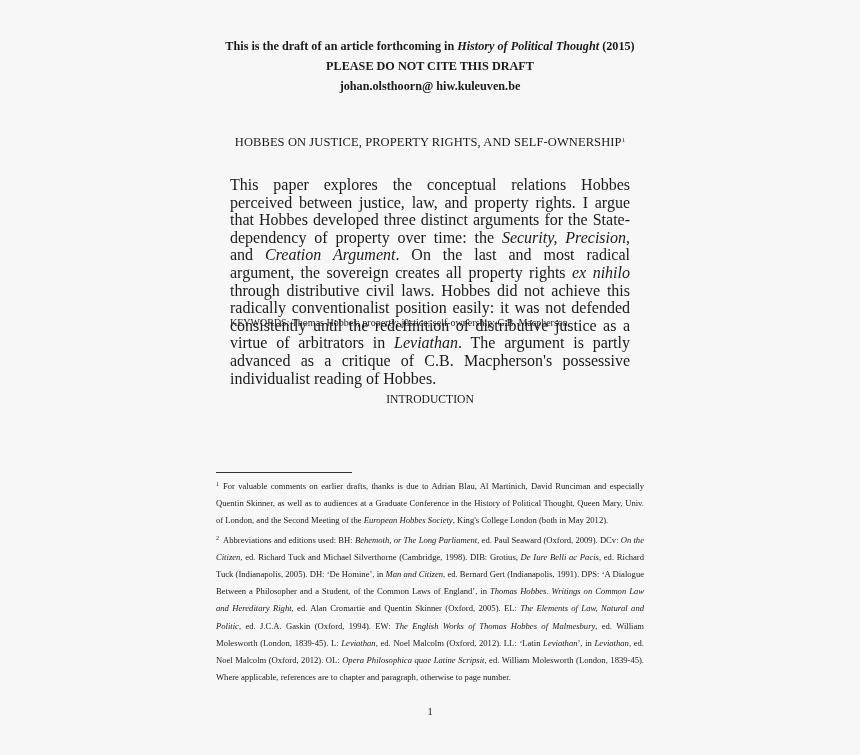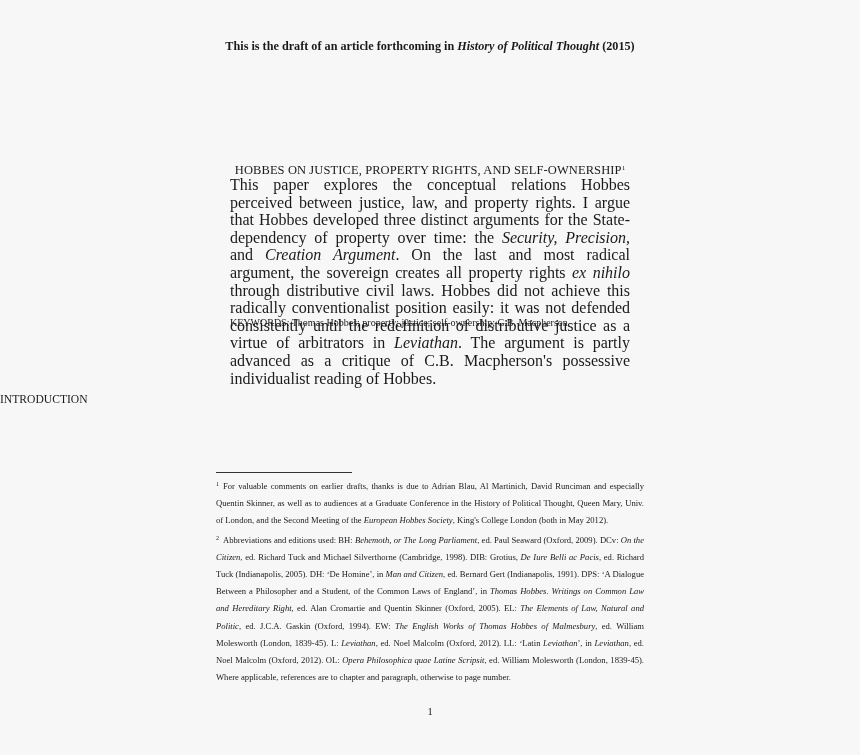--- a/index.html
+++ b/index.html
@@ -7,42 +7,44 @@
       width: 860px; height: 755px;
       background: #f7f7f7;
       color: #1a1a1a;
       font-family: "Liberation Serif", "DejaVu Serif", serif;
       position: relative;
       overflow: hidden;
     }
     .page { position: absolute; left: 0; top: 0; width: 680px; height: 755px; }
     .header { position: absolute; left: 0; top: 36px; width: 860px; text-align: center; font-weight: bold; font-size: 12.2px; line-height: 20px; }
     .header i { font-style: italic; }
-    .title { position: absolute; left: 0; top: 135px; width: 860px; text-align: center; font-size: 12.5px; letter-spacing: 0.1px; margin-top: 28px; }
+    .title { position: absolute; left: 0; top: 135px; width: 860px; text-align: center; font-size: 12.5px; letter-spacing: 0.1px; }
     .title sup { font-size: 7px; vertical-align: 4px; }
     .abstract { position: absolute; left: 230px; top: 176px; width: 400px; font-size: 16px; line-height: 17.6px; text-align: justify; }
     .abstract i { font-style: italic; }
     .keywords { position: absolute; left: 230px; top: 317px; width: 400px; font-size: 10px; }
-    .section-heading { position: absolute; left: 0; top: 393px; width: 860px; font-size: 11.6px; }
+    .section-heading { position: absolute; left: 0; top: 393px; width: 860px; text-align: center; font-size: 11.6px; }
     .intro { position: absolute; left: 216px; top: 429px; width: 428px; font-size: 11.6px; line-height: 20.5px; text-align: justify; }
     .intro sup { font-size: 7px; vertical-align: 5px; }
     .fn-rule { position: absolute; left: 216px; top: 472px; width: 136px; height: 0; border-top: 1px solid #333; }
     .footnotes { position: absolute; left: 216px; top: 476px; width: 428px; font-size: 8.6px; line-height: 17.2px; text-align: justify; }
     .footnotes p { margin: 0; }
     .footnotes sup { font-size: 6px; vertical-align: 3px; margin-right: 4px; }
     .footnotes i { font-style: italic; }
     .page-number { position: absolute; left: 0; top: 706px; width: 860px; text-align: center; font-size: 10.5px; }
   </style>
 </head>
 <body>
 
 <div class="page">
 
   <div class="header">
     <div><span>This is the draft of an article forthcoming in </span><i>History of Political Thought</i><span> (2015)</span></div>
+    <div>PLEASE DO NOT CITE THIS DRAFT</div>
+    <div>johan.olsthoorn@ hiw.kuleuven.be</div>
   </div>
 
   <div class="title"><span>HOBBES ON JUSTICE, PROPERTY RIGHTS, AND SELF-OWNERSHIP</span><sup>1</sup></div>
 
   <div class="abstract" id="abstract"><span>This paper explores the conceptual relations Hobbes perceived between justice, law, and property rights. I argue that Hobbes developed three distinct arguments for the State-dependency of property over time: the </span><i>Security, Precision</i><span>, and </span><i>Creation Argument</i><span>. On the last and most radical argument, the sovereign creates all property rights </span><i>ex nihilo</i><span> through distributive civil laws. Hobbes did not achieve this radically conventionalist position easily: it was not defended consistently until the redefinition of distributive justice as a virtue of arbitrators in </span><i>Leviathan</i><span>. The argument is partly advanced as a critique of C.B. Macpherson's possessive individualist reading of Hobbes.</span></div>
 
   <div class="keywords">KEYWORDS: Thomas Hobbes; property; justice; self-ownership; C.B. Macpherson</div>
 
   <div class="section-heading">INTRODUCTION</div>
 

